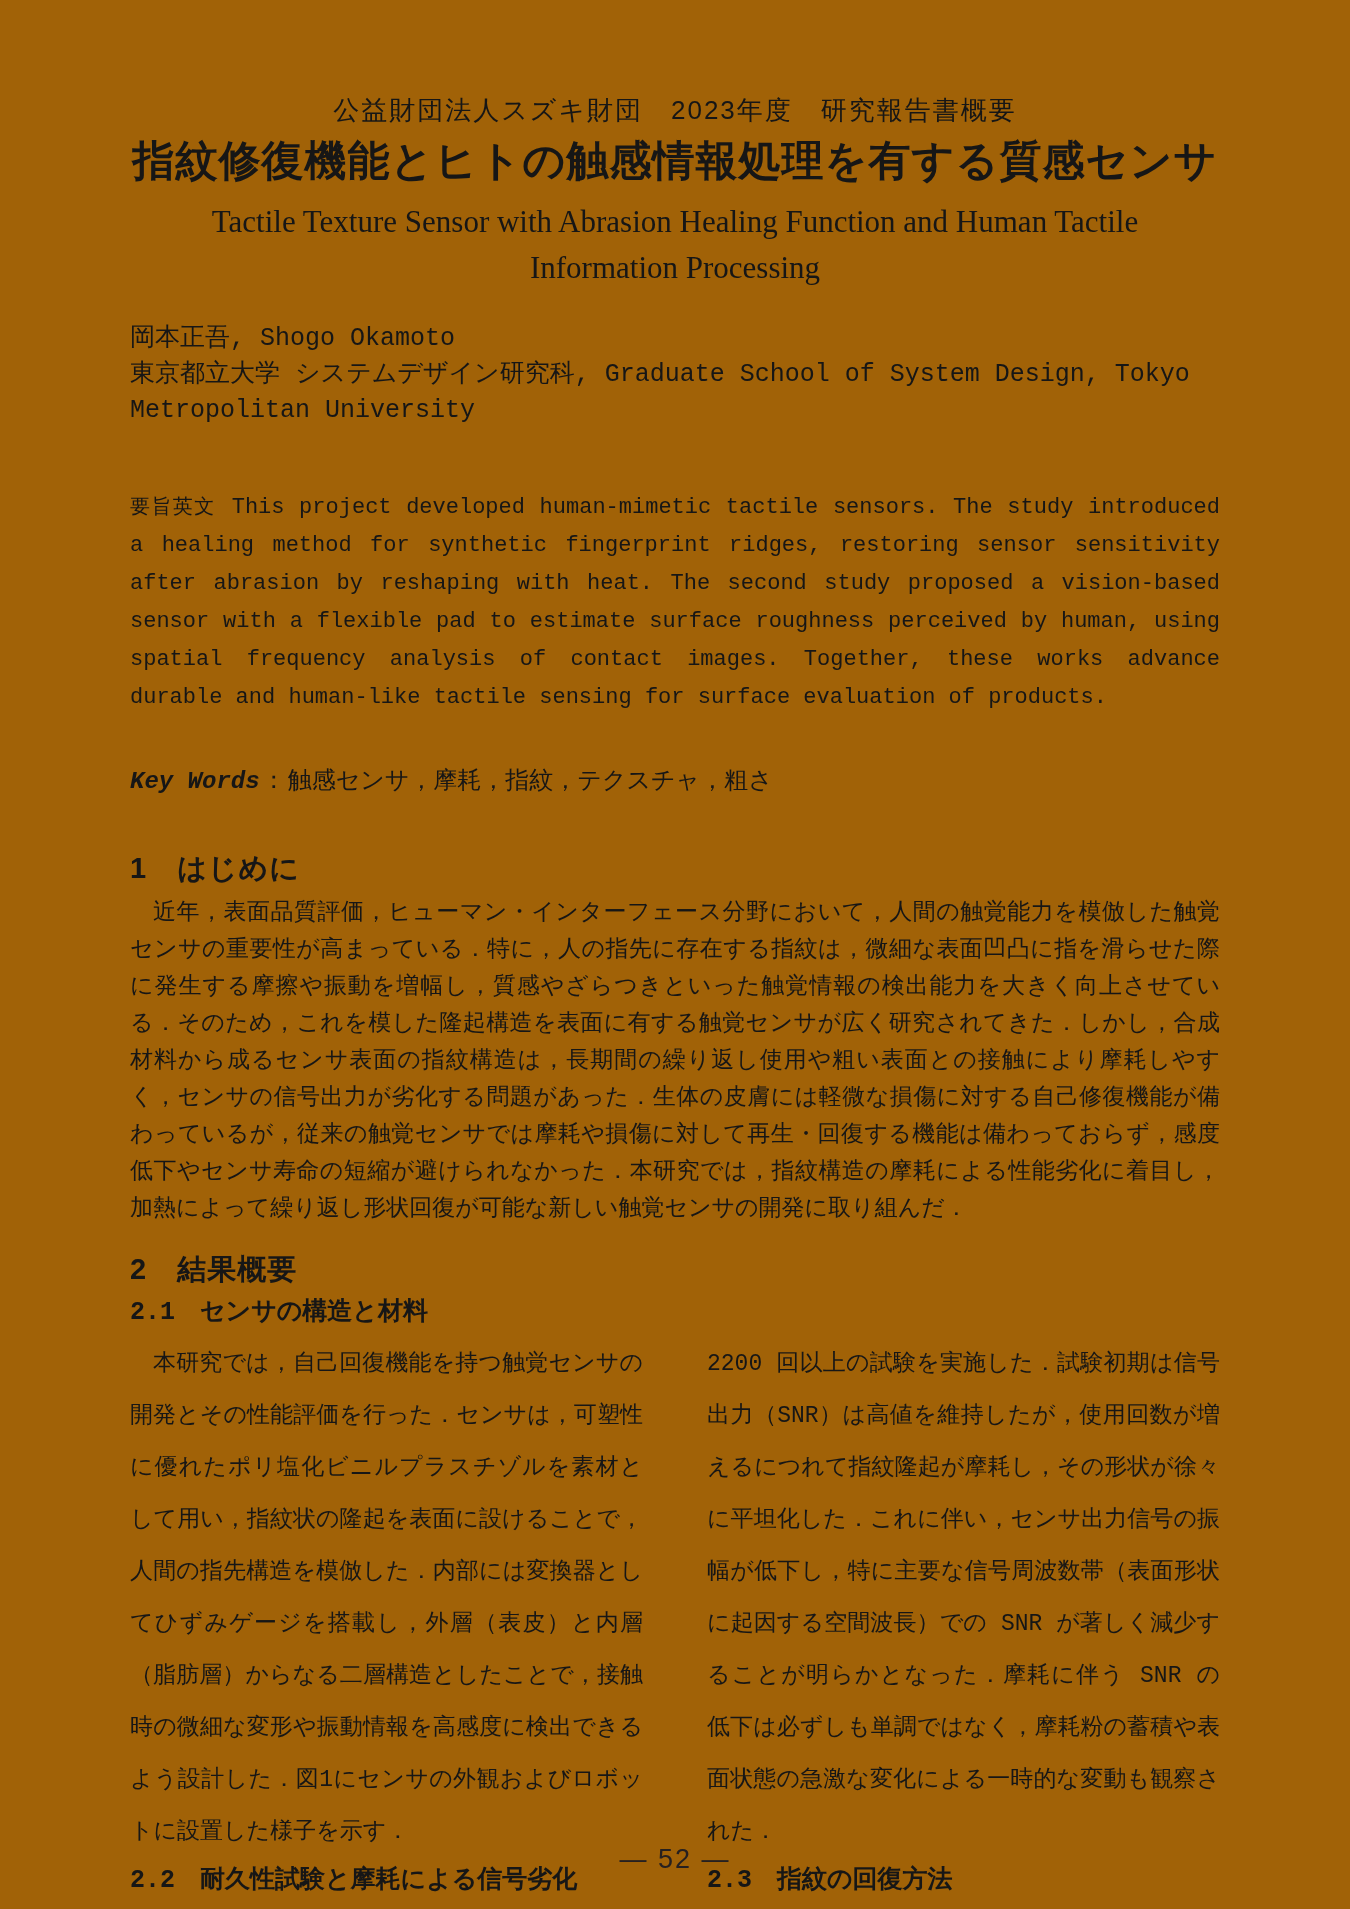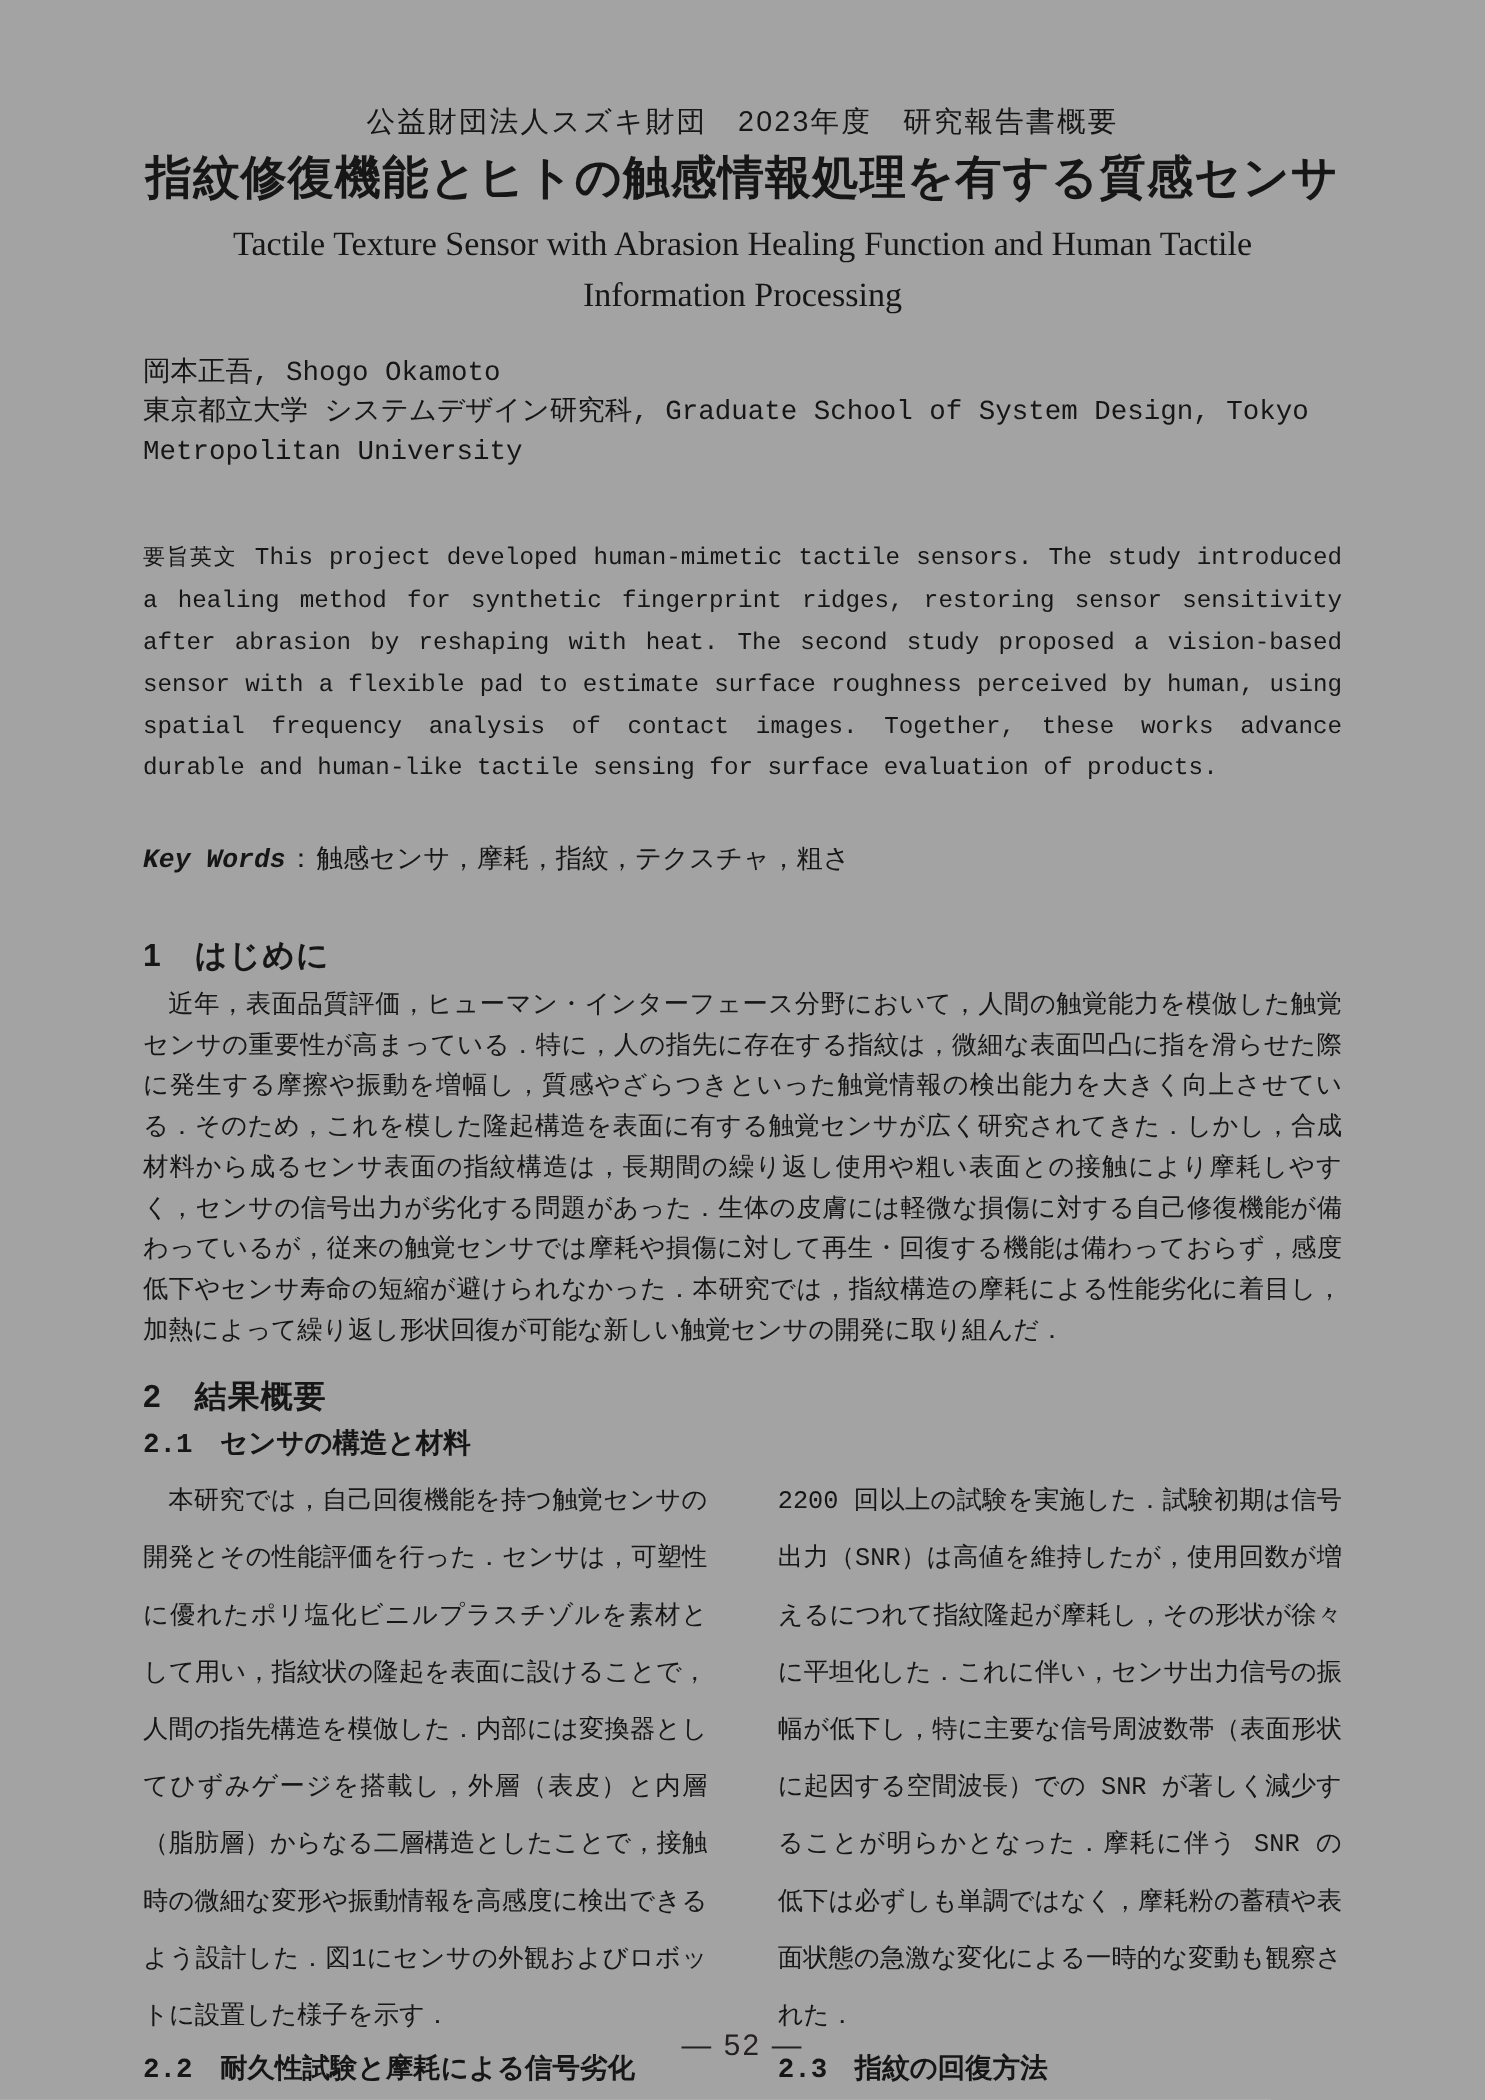--- a/index.html
+++ b/index.html
@@ -1,21 +1,21 @@
 <!DOCTYPE html>
 <html lang="ja"><head>
 <meta charset="utf-8">
 <style>
   html, body { margin: 0; padding: 0; background: #ffffff; }
   .page {
     position: relative;
     width: 1350px;
     height: 1909px;
     margin: 0 auto;
-    background: #a3a3a3;
+    background: #a16207;
     color: #161616;
     box-sizing: border-box;
     padding: 95px 130px 0 130px;
     overflow: hidden;
     font-family: "Liberation Mono", "DejaVu Serif", serif;
   }
   .series {
     text-align: center;
     font-family: "Liberation Sans", sans-serif;
     font-size: 26px;

